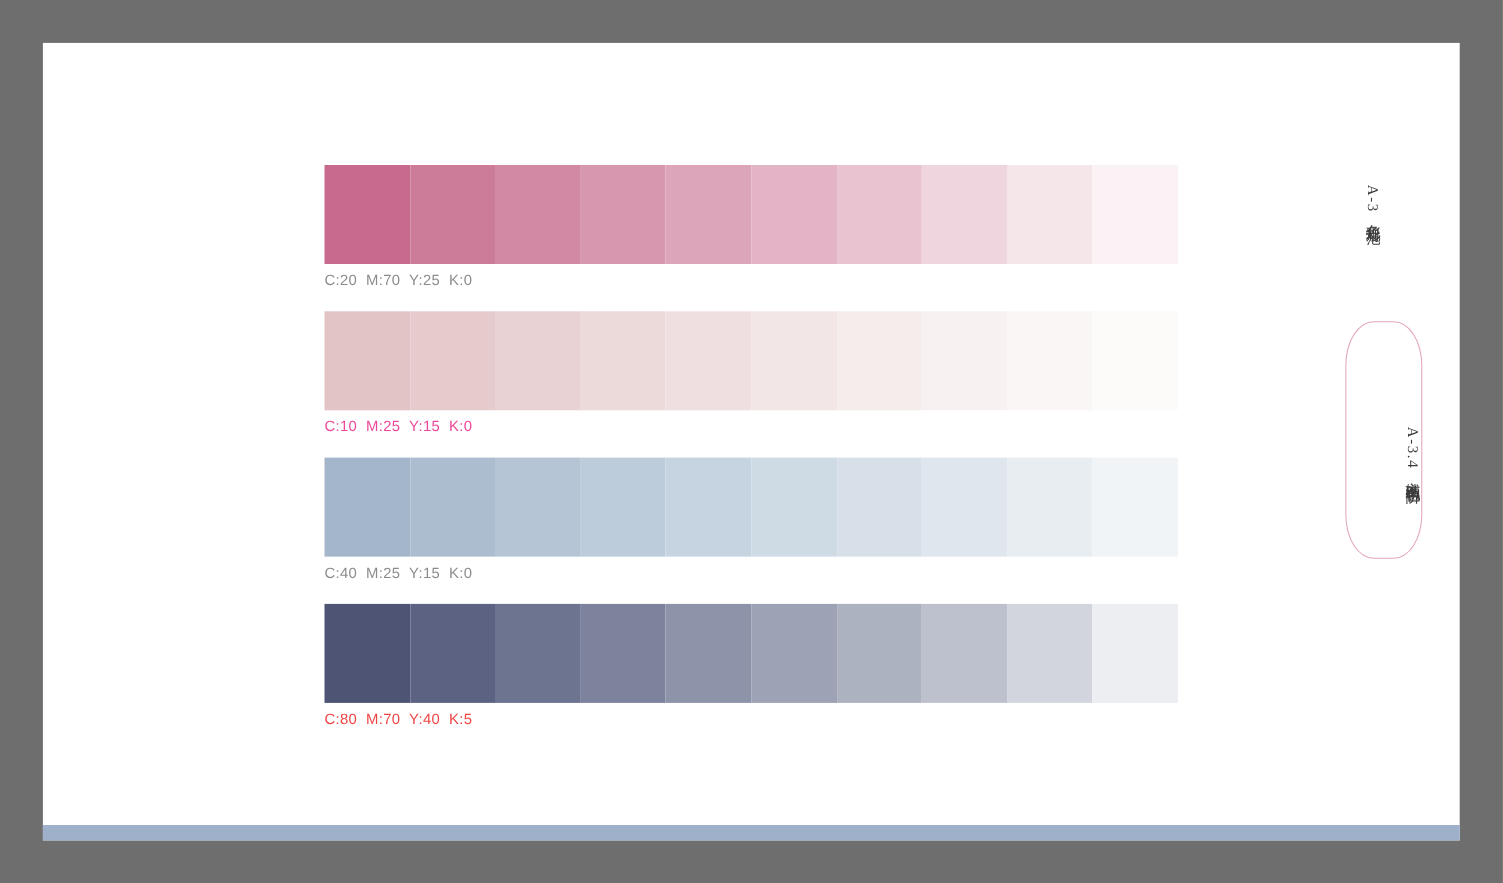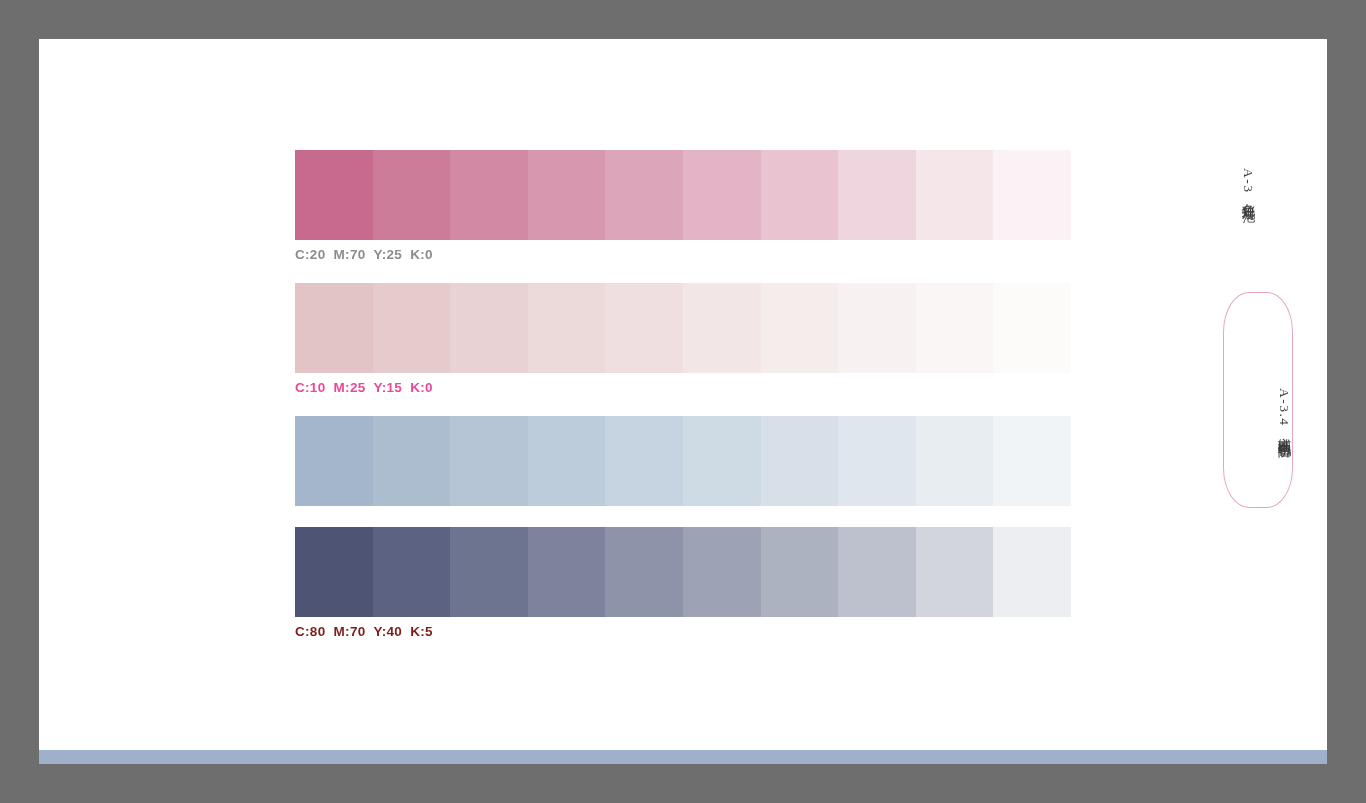--- a/index.html
+++ b/index.html
@@ -38,21 +38,20 @@
     height: 14px;
     background: #9fb1ca;
   }
 
   
   #palette-area {
     position: absolute;
     left: 256px;
     top: 111px;
     width: 776px;
-    font-weight: bold;
   }
 
   .palette-row {
     margin-bottom: 21px;
   }
   .palette-row:last-child { margin-bottom: 0; }
 
   .swatch-strip {
     display: flex;
     width: 776px;
@@ -170,36 +169,37 @@
           <div class="swatch" style="background: rgb(172, 189, 208);"></div>
           <div class="swatch" style="background: rgb(181, 197, 214);"></div>
           <div class="swatch" style="background: rgb(189, 204, 219);"></div>
           <div class="swatch" style="background: rgb(198, 211, 224);"></div>
           <div class="swatch" style="background: rgb(206, 218, 228);"></div>
           <div class="swatch" style="background: rgb(215, 224, 233);"></div>
           <div class="swatch" style="background: rgb(223, 230, 237);"></div>
           <div class="swatch" style="background: rgb(232, 237, 242);"></div>
           <div class="swatch" style="background: rgb(241, 244, 247);"></div>
         </div>
+        <div class="row-label" style="color: rgb(140, 140, 140);">C:40  M:25  Y:15  K:0</div>
       </div>
 
       <div class="palette-row">
         <div class="swatch-strip">
           <div class="swatch" style="background: rgb(77, 84, 116);"></div>
           <div class="swatch" style="background: rgb(92, 99, 130);"></div>
           <div class="swatch" style="background: rgb(109, 116, 144);"></div>
           <div class="swatch" style="background: rgb(125, 131, 156);"></div>
           <div class="swatch" style="background: rgb(141, 147, 169);"></div>
           <div class="swatch" style="background: rgb(157, 162, 181);"></div>
           <div class="swatch" style="background: rgb(173, 178, 193);"></div>
           <div class="swatch" style="background: rgb(189, 193, 205);"></div>
           <div class="swatch" style="background: rgb(210, 213, 221);"></div>
           <div class="swatch" style="background: rgb(236, 238, 241);"></div>
         </div>
-        <div class="row-label" style="color: #7f1d1d;">C:80  M:70  Y:40  K:5</div>
+        <div class="row-label" style="color: #ef4444;">C:80  M:70  Y:40  K:5</div>
       </div>
 
     </div>
 
     <div id="page-footer-bar" style="background: rgb(159, 177, 202);"></div>
   </div>
 
   <div id="section-caption" class="vtext"><span class="latin">A-3</span><span>色彩规范</span></div>
 
   <div id="topic-box" style="border-color: rgb(227, 168, 189);">

